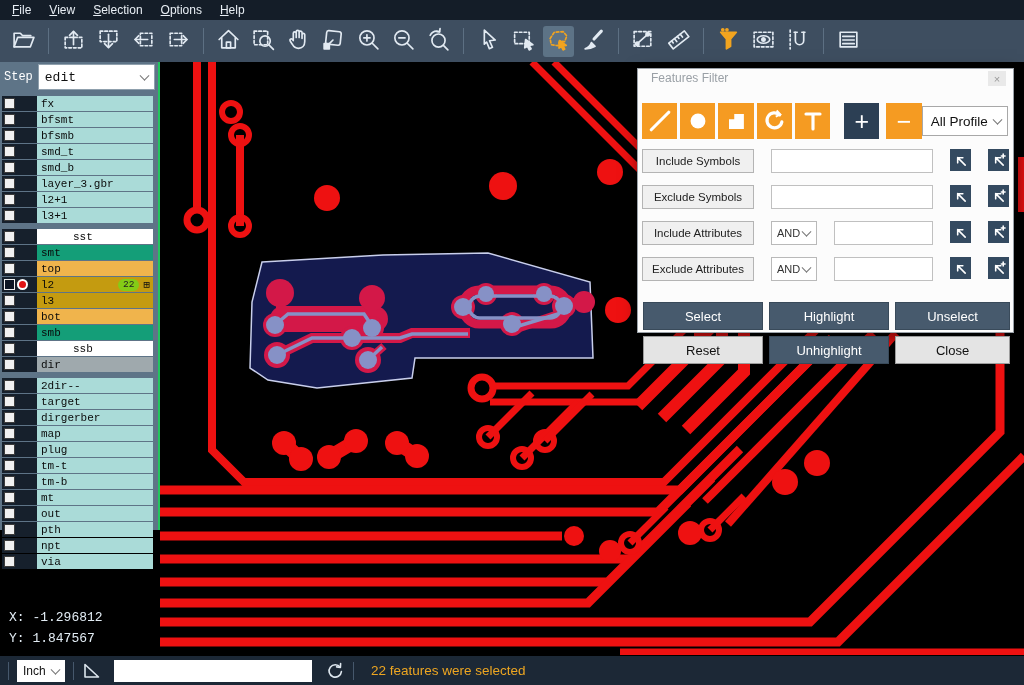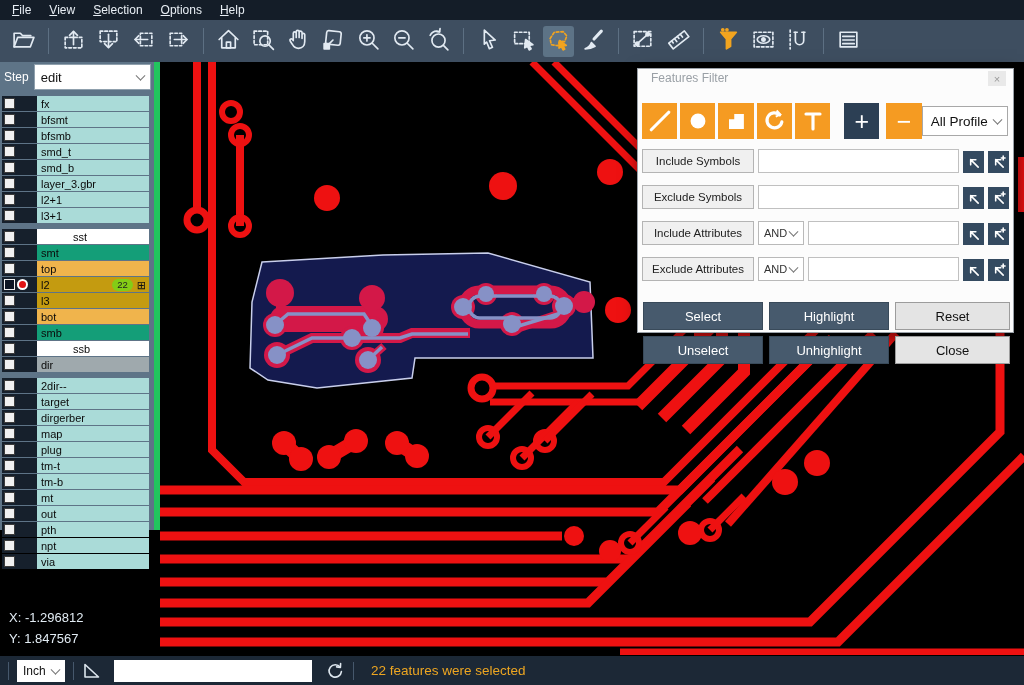--- a/index.html
+++ b/index.html
@@ -18,21 +18,21 @@
   .tb{width:31px;height:31px;margin:0 2px;display:flex;align-items:center;justify-content:center;
       background:transparent;border:none;border-radius:3px;padding:0;}
   .tb svg{width:25px;height:25px;}
   .tb svg *{stroke:#e2eaf2;fill:none;stroke-width:1.6;stroke-linejoin:round;stroke-linecap:round;}
   .tb.active{background:#5d7386;}
   .tb.active svg *{stroke:#f2a41f;}
   .tb-sep{width:1px;height:26px;background:#5d7083;margin:0 7px;flex:none;}
 
   
   .sidebar{position:absolute;left:0;top:62px;width:160px;height:468px;background:#5e7487;
-           box-sizing:border-box;border-right:6px solid #22c55e;}
+           box-sizing:border-box;border-right:2px solid #22c55e;font-family:Liberation Mono, monospace;}
   .step-row{height:30px;display:flex;align-items:center;gap:5px;padding:3px 3px 3px 0;box-sizing:border-box;}
   .step-label{color:#fff;font-size:12px;padding-left:4px;}
   .step-select{flex:1;height:24px;background:#fff;display:flex;align-items:center;
                font-size:13px;color:#111;padding-left:6px;position:relative;border:1px solid #8fa0ad;}
   .chev{position:absolute;right:6px;top:50%;width:6px;height:6px;border-right:1.5px solid #777;
         border-bottom:1.5px solid #777;transform:translateY(-68%) rotate(45deg);}
   .layers{padding:4px 0 0 2px;}
   .layer-group{margin-bottom:6px;}
   .layer-row{display:flex;height:15px;margin-bottom:1px;align-items:stretch;}
   .cb-zone{width:33px;background:#16202c;display:flex;align-items:center;gap:2px;padding-left:2px;flex:none;}
@@ -77,21 +77,21 @@
   .shape-row{display:flex;align-items:center;padding:6px 4px 5px 4px;}
   .shape-btn{width:36px;height:36px;background:#f59b22;border:none;margin-right:3px;padding:0;
              display:flex;align-items:center;justify-content:center;}
   .shape-btn svg{width:28px;height:28px;}
   .add-btn,.rem-btn{width:36px;height:36px;border:none;color:#fff;font-size:25px;line-height:30px;padding:0;}
   .add-btn{background:#2c3f54;margin-left:11px;}
   .rem-btn{background:#f59b22;margin-left:7px;}
   .profile-select{margin-left:auto;margin-right:1px;width:88px;height:30px;border:1px solid #a8a8a8;
                   background:#fff;display:flex;align-items:center;padding-left:8px;font-size:13.5px;
                   color:#111;position:relative;box-sizing:border-box;}
-  .flt-row{display:flex;align-items:flex-end;margin:5px 4px 12px 4px;gap:4px;height:24px;}
+  .flt-row{display:flex;align-items:flex-start;margin:5px 4px 12px 4px;gap:17px;height:24px;}
   .flt-label{width:112px;height:24px;background:#f0f0f0;border:1px solid #b4b4b4;font-size:11.5px;
              color:#222;display:flex;align-items:center;justify-content:center;box-sizing:border-box;flex:none;padding:0;}
   .and-select{width:46px;height:24px;border:1px solid #b9b9b9;background:#fff;font-size:11px;color:#333;
               display:flex;align-items:center;padding-left:5px;box-sizing:border-box;position:relative;flex:none;}
   .flt-input{flex:1;height:24px;border:1px solid #c0c0c0;background:#fff;box-sizing:border-box;
              font-size:12px;padding:0 4px;min-width:0;}
   .pick-btn{width:21px;height:22px;background:#344a60;border:none;color:#fff;padding:0;flex:none;
             display:flex;align-items:center;justify-content:center;position:relative;}
   .pick-btn svg{width:15px;height:15px;}
   .pick-btn svg *{stroke:#fff;fill:none;stroke-width:1.7;stroke-linecap:round;stroke-linejoin:round;}
@@ -693,22 +693,22 @@
             <svg viewBox="0 0 16 16">
               <path d="M13,13 L5,5 M5,10.5 V5 H10.5"></path>
               <path d="M11,3.2 h4 M13,1.2 v4"></path>
             </svg>
           </button>
         </div>
       </div>
     <div class="actions" id="actions">
         <button class="act dark">Select</button>
         <button class="act dark">Highlight</button>
+        <button class="act dark">Unselect</button>
         <button class="act light">Reset</button>
-        <button class="act dark">Unselect</button>
         <button class="act dark">Unhighlight</button>
         <button class="act light">Close</button>
       </div>
   </div>
 
   <div class="statusbar">
     <div class="sb-sep"></div>
     <div class="units-select">
       <span>Inch</span>
       <span class="chev"></span>

